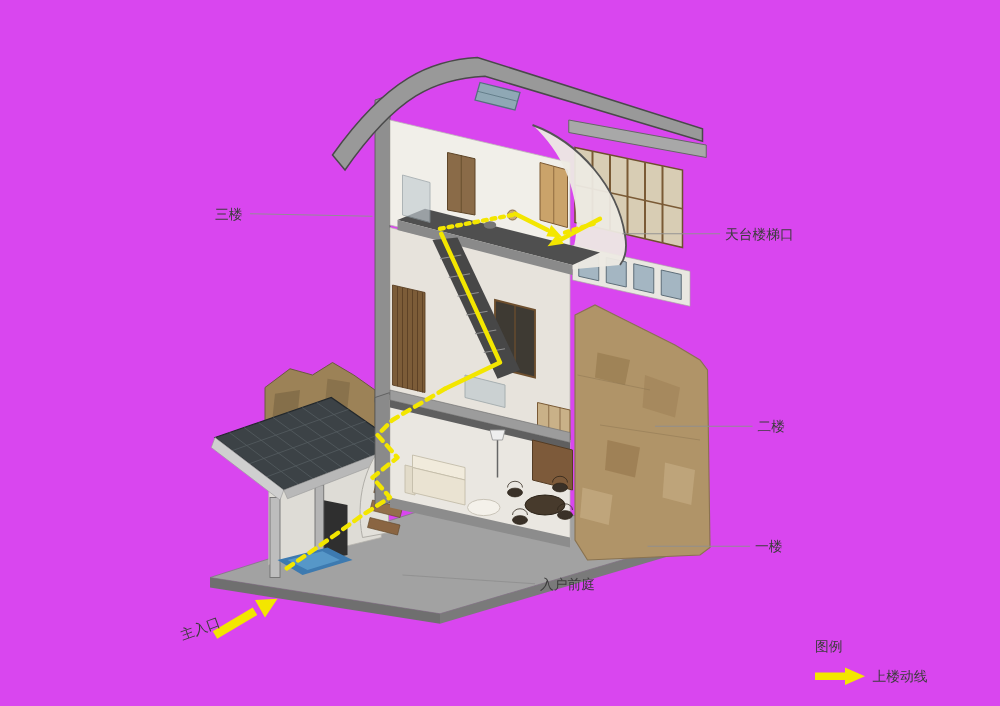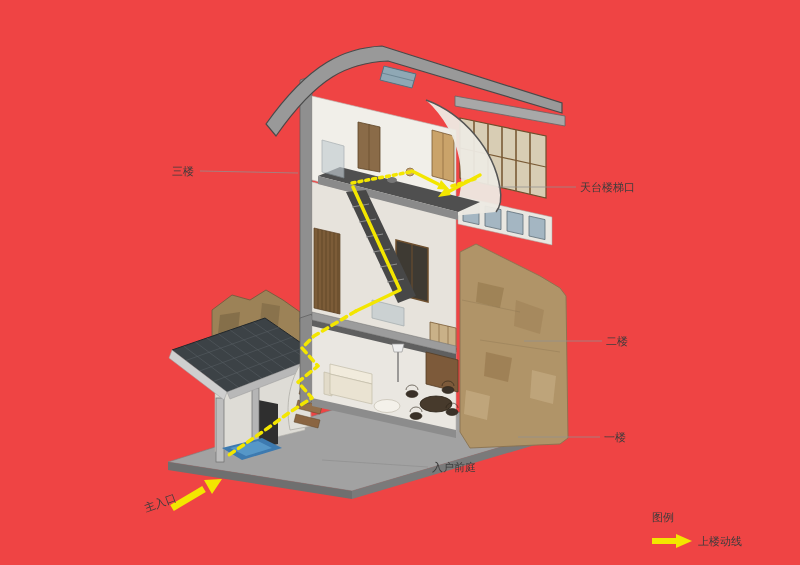--- a/index.html
+++ b/index.html
@@ -1,16 +1,16 @@
 <!DOCTYPE html>
 <html><head>
 <meta charset="utf-8">
 <style>
   html,body{margin:0;padding:0;background:#fff;}
-  .page{position:relative;width:800px;height:565px;background:#ef4444;overflow:hidden;
+  .page{position:relative;width:800px;height:565px;background:#d946ef;overflow:hidden;
         font-family:"Liberation Sans","DejaVu Sans",sans-serif;}
   svg{display:block;}
   text{font-family:"Liberation Sans","DejaVu Sans",sans-serif;fill:#3c3c3c;}
 </style>
 </head>
 <body>
 
 <div class="page">
 <svg width="800" height="565" viewBox="0 0 800 565">
 

